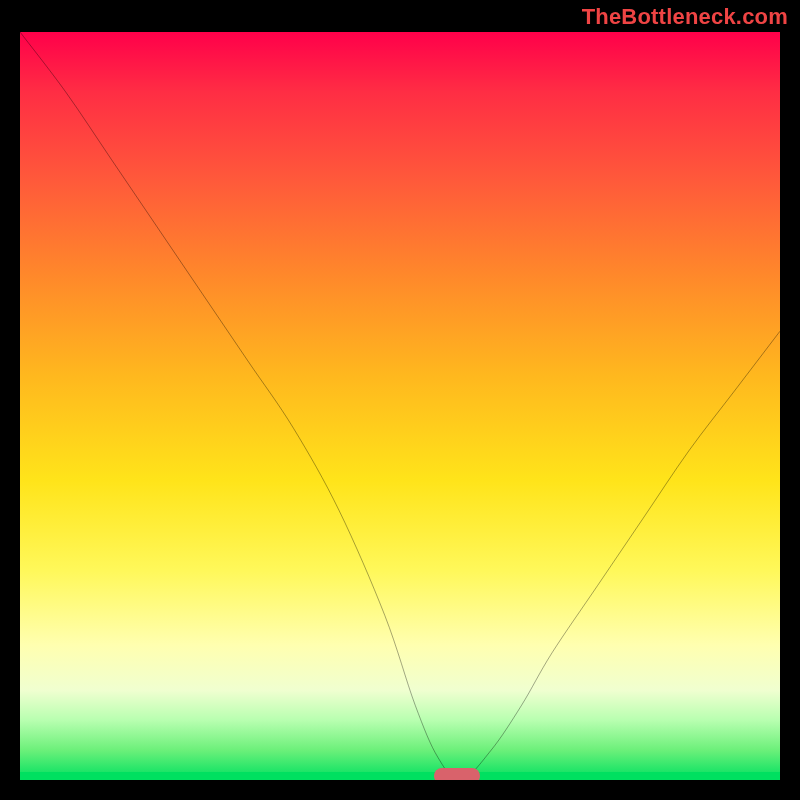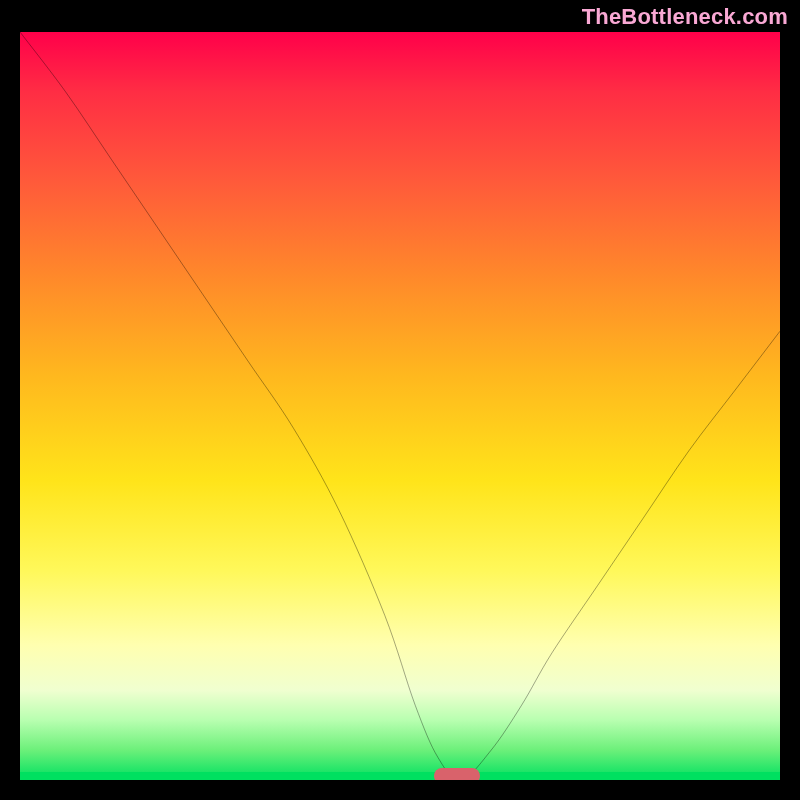--- a/index.html
+++ b/index.html
@@ -67,21 +67,21 @@
     background: #d9626b;
     transform: translate(-50%, -50%);
   }
   .watermark {
     position: absolute;
     top: 4px;
     right: 12px;
     font-family: Arial, Helvetica, sans-serif;
     font-size: 22px;
     font-weight: 600;
-    color: #f9a8d4;
+    color: #ef4444;
     letter-spacing: 0.2px;
   }
 </style>
 </head>
 <body>
 
 <div class="frame">
 
   <div class="watermark">TheBottleneck.com</div>
 

